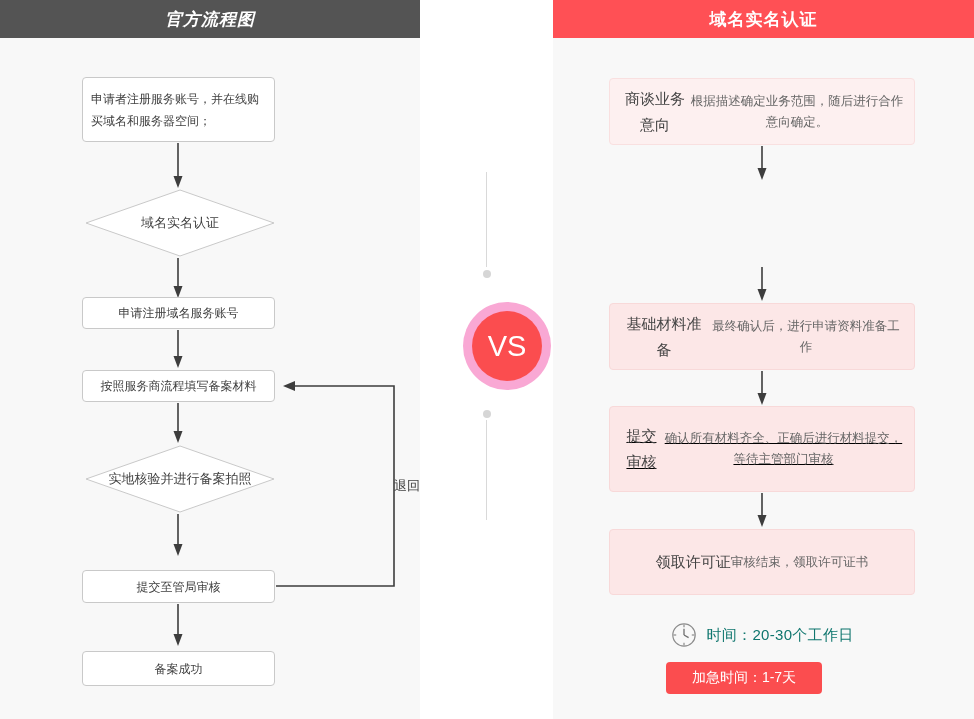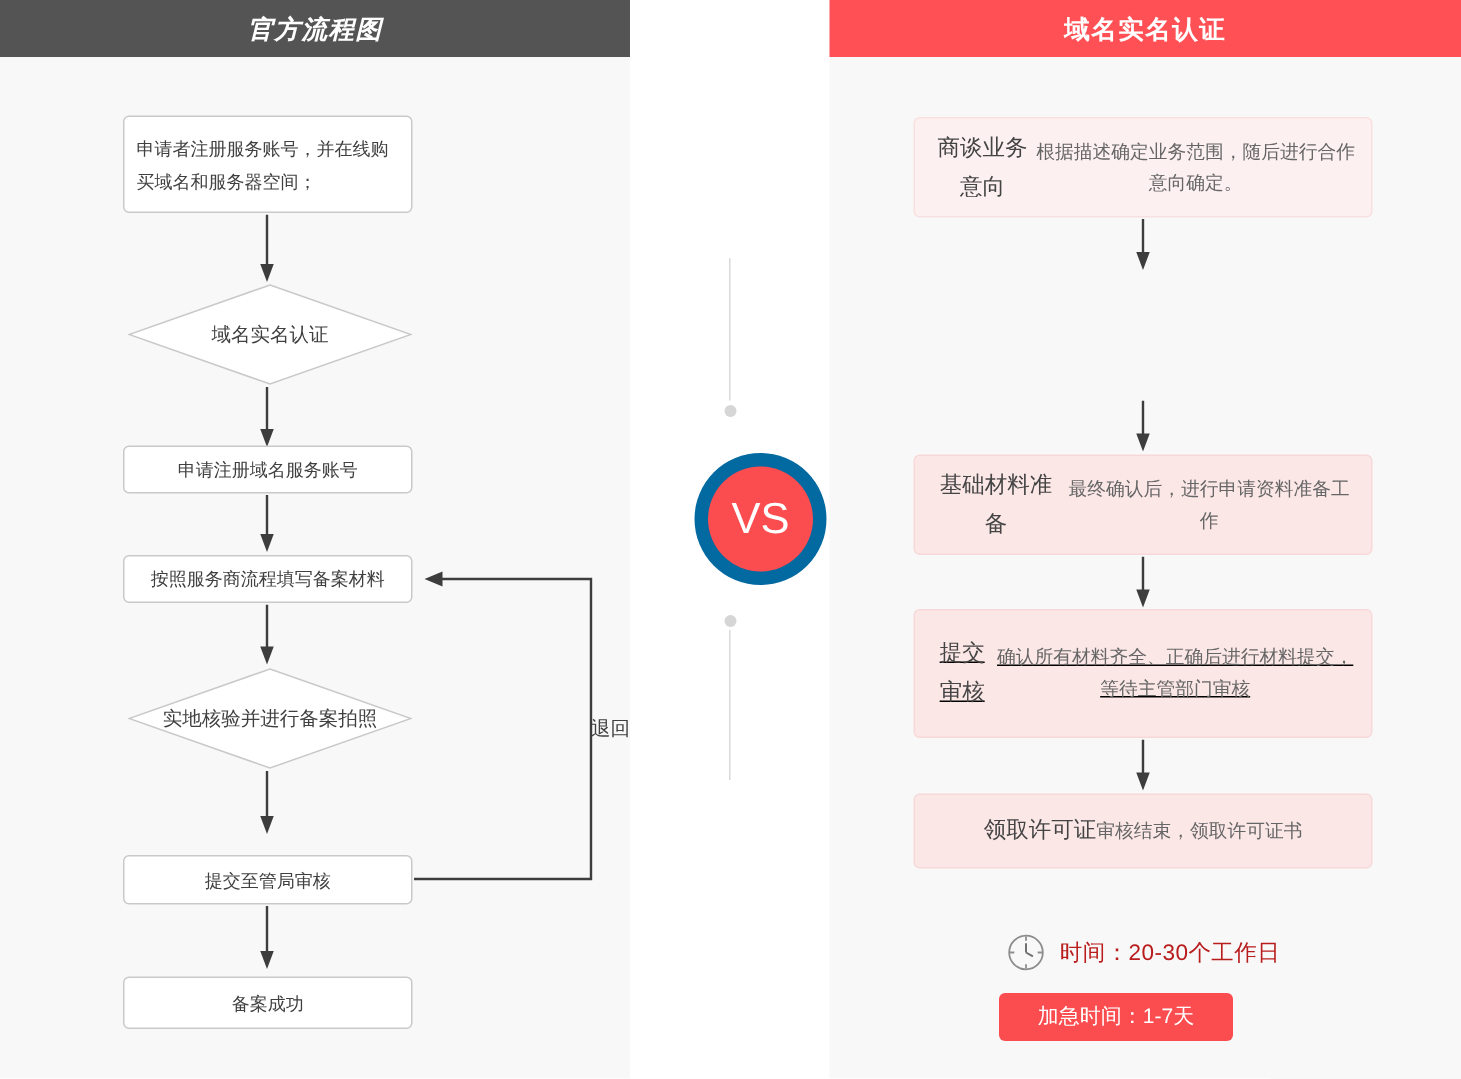--- a/index.html
+++ b/index.html
@@ -127,21 +127,21 @@
     border-radius: 50%;
     background: #d6d6d6;
   }
   .vs-dot.top { top: 270px; }
   .vs-dot.bottom { top: 410px; }
   .vs-circle-outer {
     position: absolute;
     left: 43px; top: 302px;
     width: 88px; height: 88px;
     border-radius: 50%;
-    background: #0369a1;
+    background: #f9a8d4;
     display: flex;
     align-items: center;
     justify-content: center;
   }
   .vs-circle-inner {
     width: 70px; height: 70px;
     border-radius: 50%;
     background: #fb4d4f;
     display: flex;
     align-items: center;
@@ -191,21 +191,21 @@
     left: 56px; top: 622px;
     width: 306px;
     display: flex;
     align-items: center;
     justify-content: center;
     gap: 10px;
   }
   .clock-icon { display: block; }
   .time-text {
     font-size: 15px;
-    color: #b91c1c;
+    color: #0f766e;
     letter-spacing: 0.3px;
   }
   .urgent-btn {
     position: absolute;
     left: 113px; top: 662px;
     width: 156px; height: 32px;
     background: #fb4d4f;
     border: none;
     border-radius: 4px;
     color: #ffffff;
@@ -351,21 +351,21 @@
       <div class="rdesc">确认所有材料齐全、正确后进行材料提交，等待主管部门审核</div>
     </div>
 
     <div class="rarrow" style="top:493px;">
       <svg width="12" height="34" viewBox="0 0 12 34">
         <line x1="6" y1="0" x2="6" y2="25" stroke="#3d3d3d" stroke-width="1.6"></line>
         <polygon points="6,34 1.5,22 10.5,22" fill="#3d3d3d"></polygon>
       </svg>
     </div>
 
-    <div class="rnode" style="top:529px; height:50px;">
+    <div class="rnode" style="top:529px; height:66px;">
       <div class="rtitle">领取许可证</div>
       <div class="rdesc">审核结束，领取许可证书</div>
     </div>
 
     <div class="time-row">
       <span>
         <svg class="clock-icon" width="26" height="26" viewBox="0 0 26 26">
           <circle cx="13" cy="13" r="11.2" fill="none" stroke="#8c8c8c" stroke-width="1.2"></circle>
           <line x1="13" y1="2.4" x2="13" y2="5.2" stroke="#8c8c8c" stroke-width="1.2"></line>
           <line x1="13" y1="20.8" x2="13" y2="23.6" stroke="#8c8c8c" stroke-width="1.2"></line>

